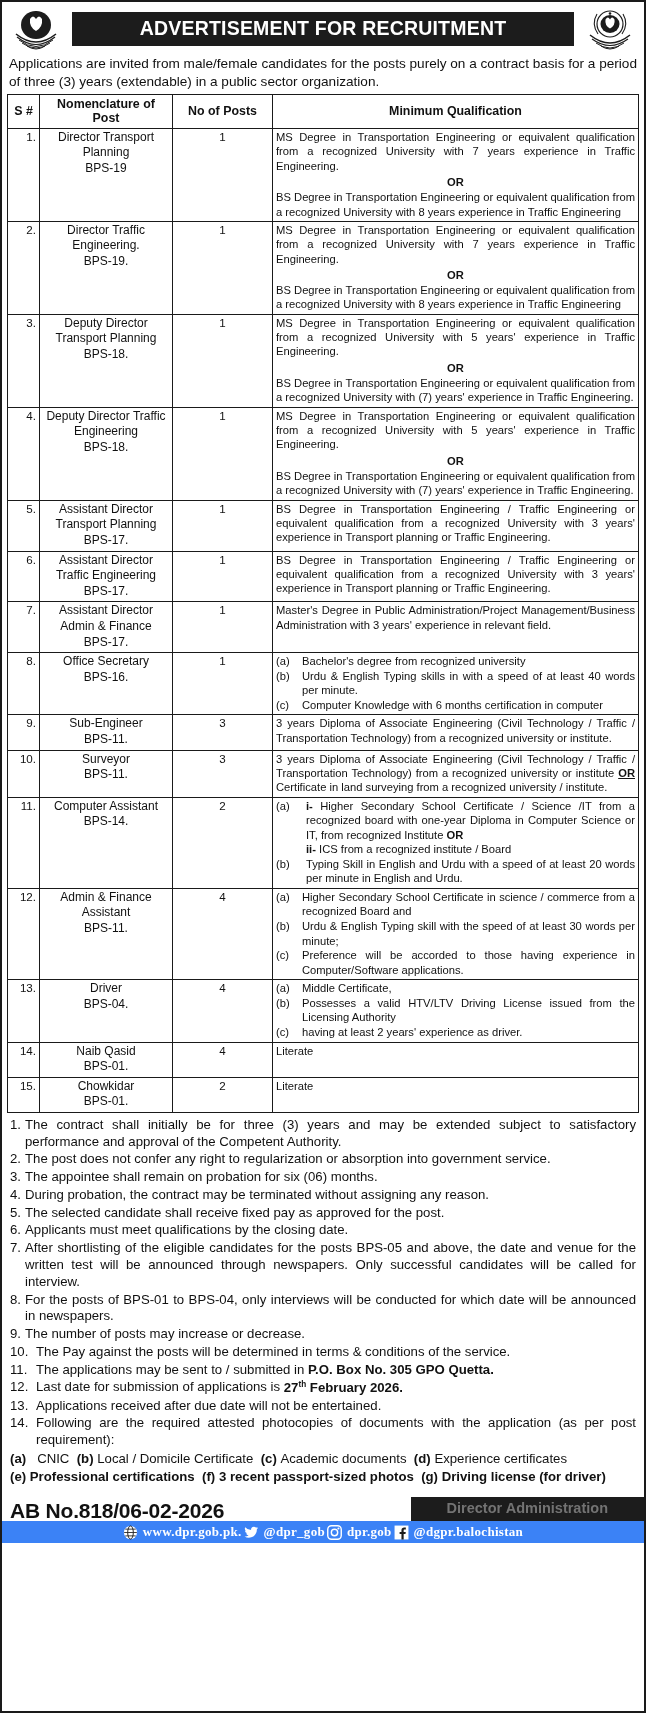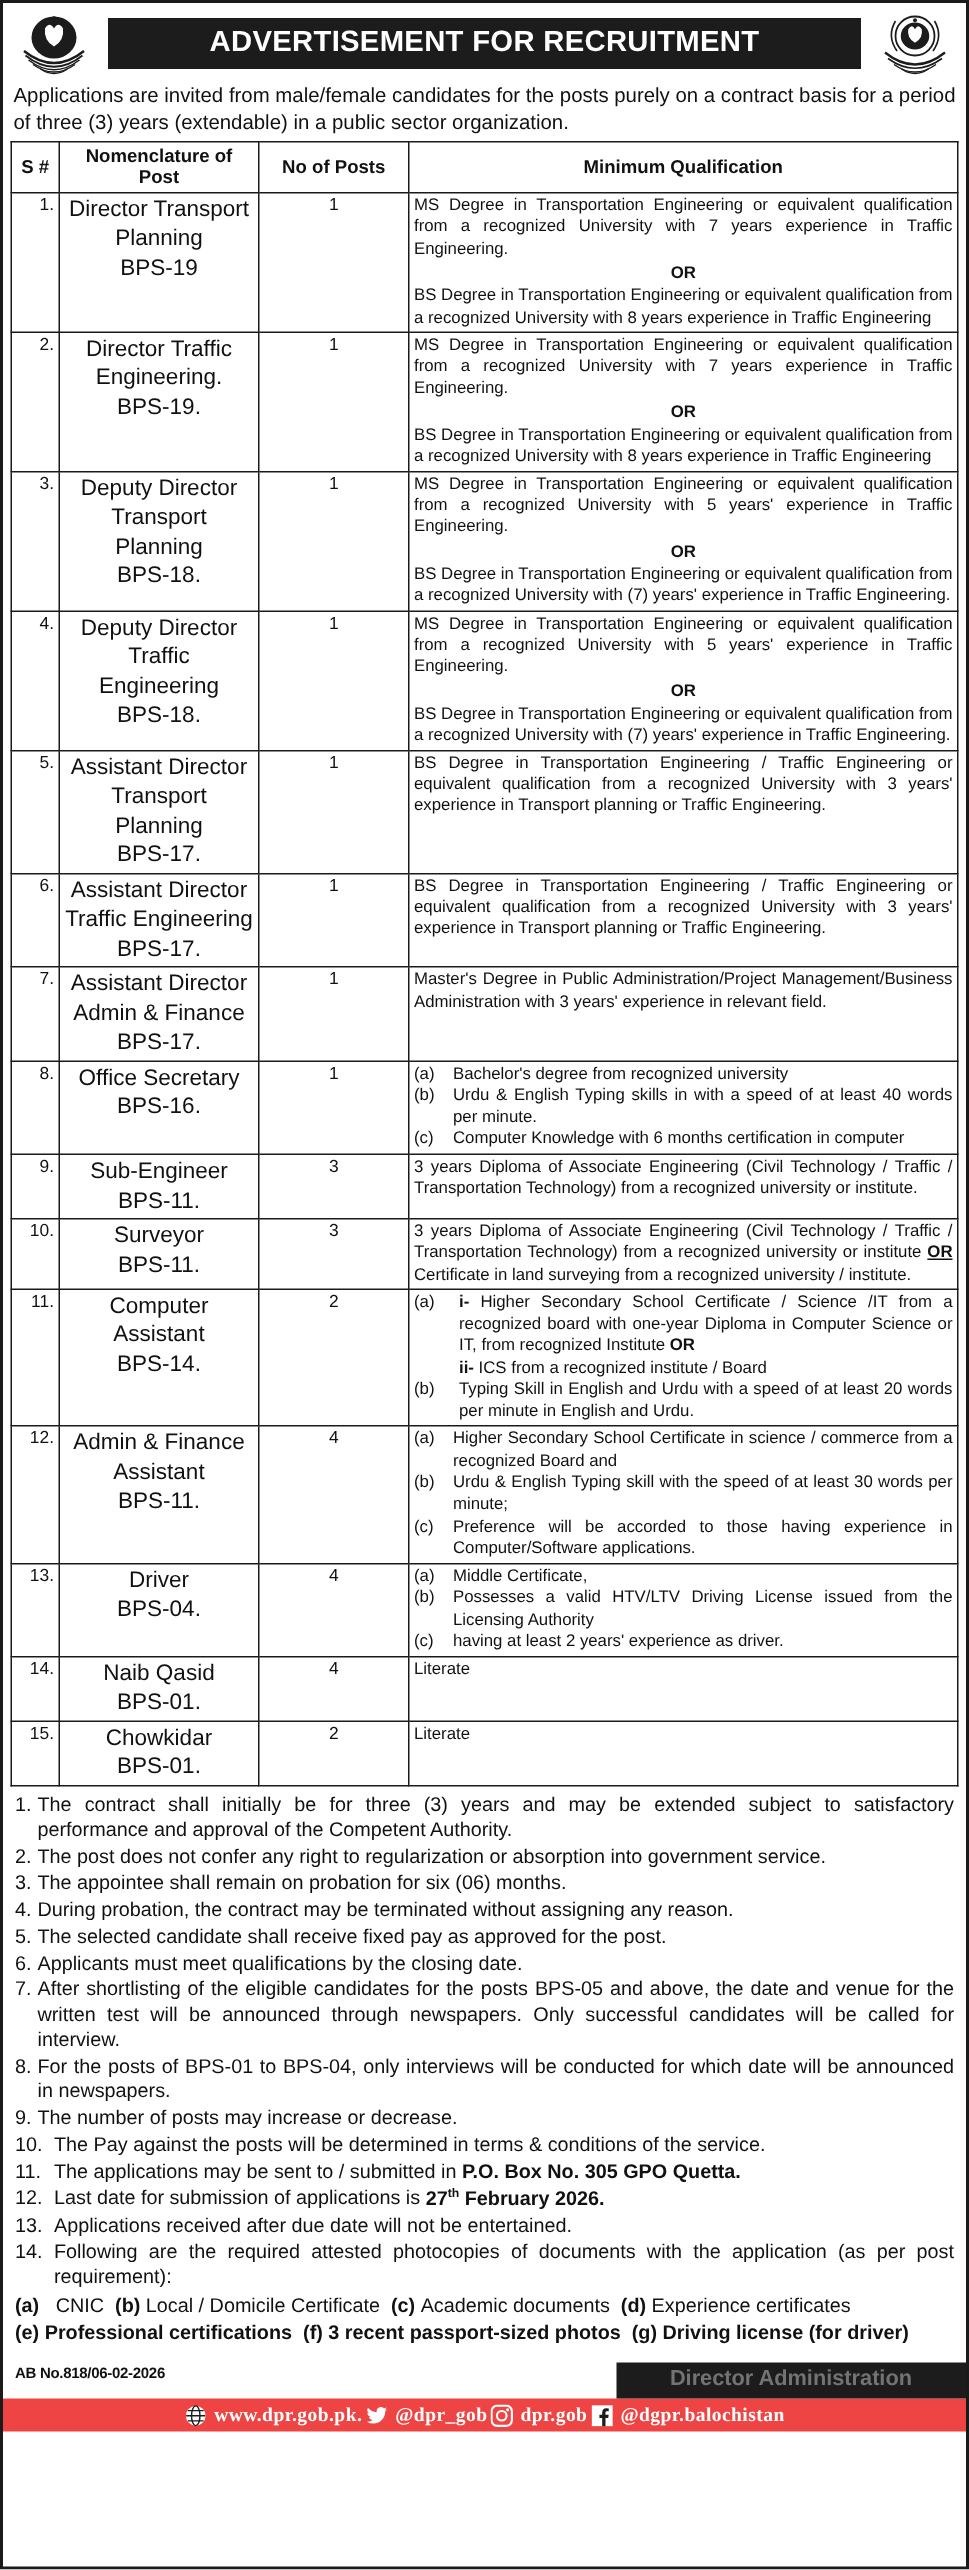--- a/index.html
+++ b/index.html
@@ -76,21 +76,21 @@
     font-size: 12.4px;
     padding: 2px 2px 3px 2px;
     vertical-align: middle;
   }
   col.c-sn { width: 32px; }
   col.c-nom { width: 133px; }
   col.c-np { width: 100px; }
   col.c-mq { width: auto; }
 
   td.sn { text-align: right; padding-right: 6px; font-size: 11.6px; }
-  td.nom { text-align: center; line-height: 1.3; font-size: 15px; margin-top: 44px; }
+  td.nom { text-align: center; line-height: 1.3; font-size: 12px; margin-top: 44px; }
   td.np  { text-align: center; font-size: 11.6px; }
   td.mq  { text-align: justify; line-height: 1.28; padding-left: 4px; padding-right: 4px; margin-top: 47px; }
   td.mq p { margin: 0; }
   td.mq p.or { text-align: center; font-weight: bold; margin: 2px 0 1px 0; }
   td.mq .ul { text-decoration: underline; }
   td.mq .b { font-weight: bold; }
   td.mq .plain { text-align: left; }
 
   
   ul.lets { list-style: none; margin: 0; padding: 0; }
@@ -139,37 +139,37 @@
     position: relative;
     margin-top: 10px;
   }
   .footer-row {
     display: flex;
     align-items: stretch;
     justify-content: space-between;
     height: 24px;
   }
   .ab-no {
-    font-size: 10px;
+    font-size: 21px;
     font-weight: bold;
     padding: 2px 0 0 8px;
     letter-spacing: -0.2px;
     white-space: nowrap;
   }
   .dir-admin {
     background: #1c1c1c;
     color: #737373;
     font-weight: bold;
     font-size: 14.5px;
     padding: 3px 36px 3px 36px;
     white-space: nowrap;
     line-height: 1.2;
   }
   .social-bar {
-    background: #ef4444;
+    background: #3b82f6;
     color: #fff;
     display: flex;
     align-items: center;
     justify-content: center;
     gap: 2px;
     padding: 3px 6px;
     font-family: "Liberation Serif", serif;
     font-weight: bold;
     font-size: 13px;
     letter-spacing: 0.3px;

